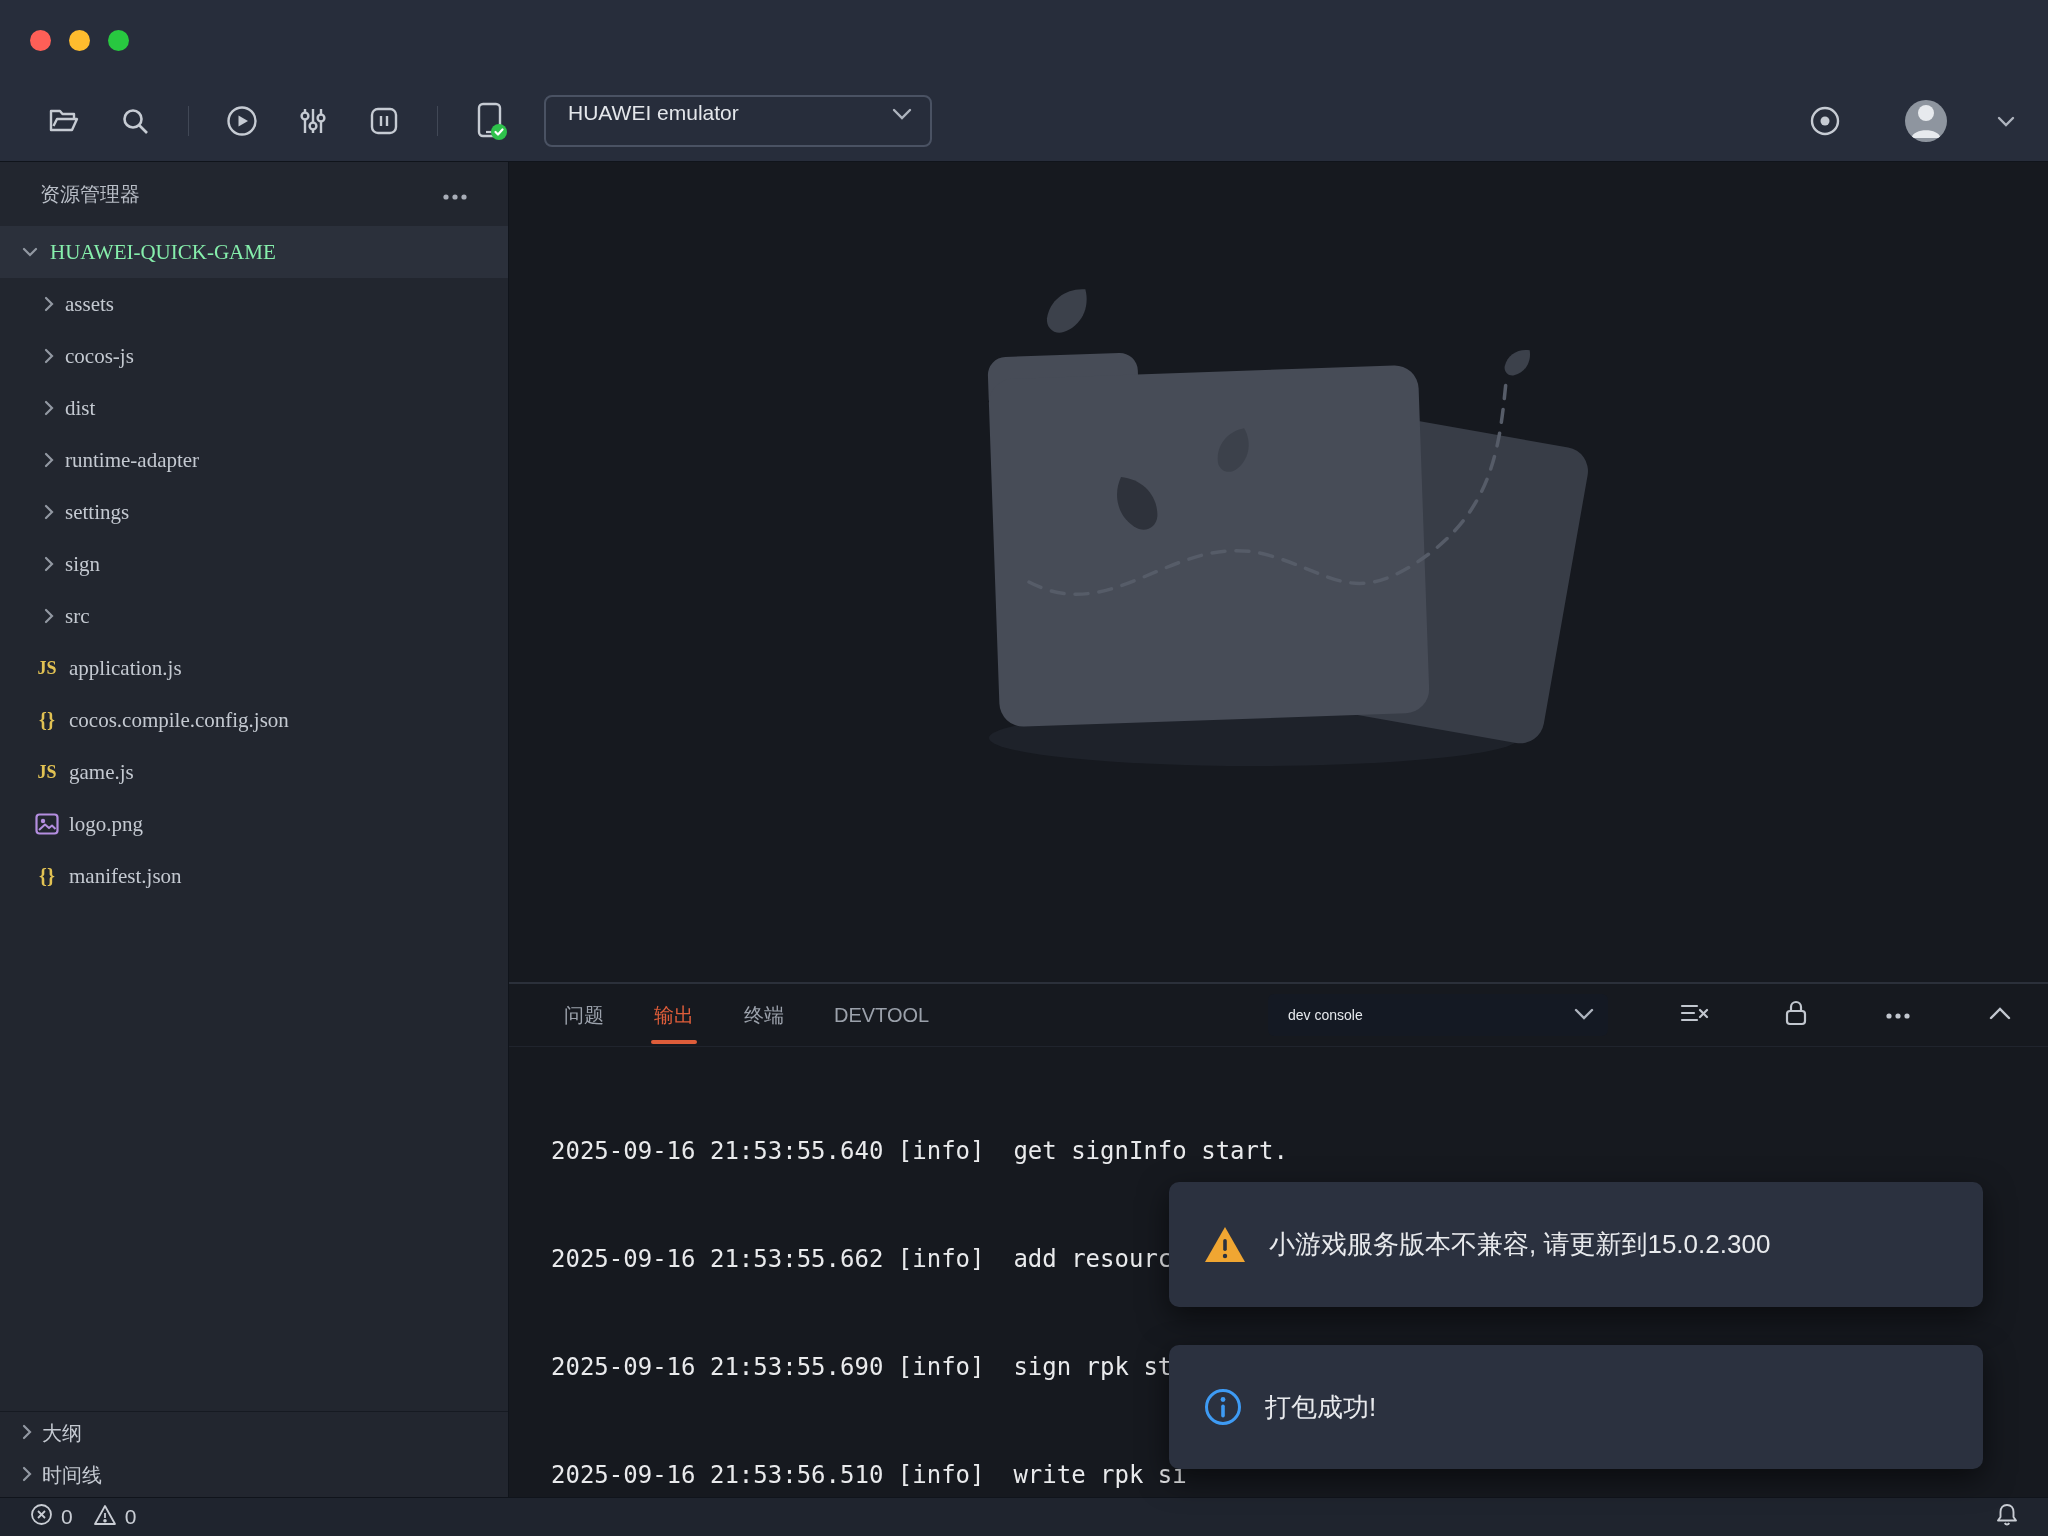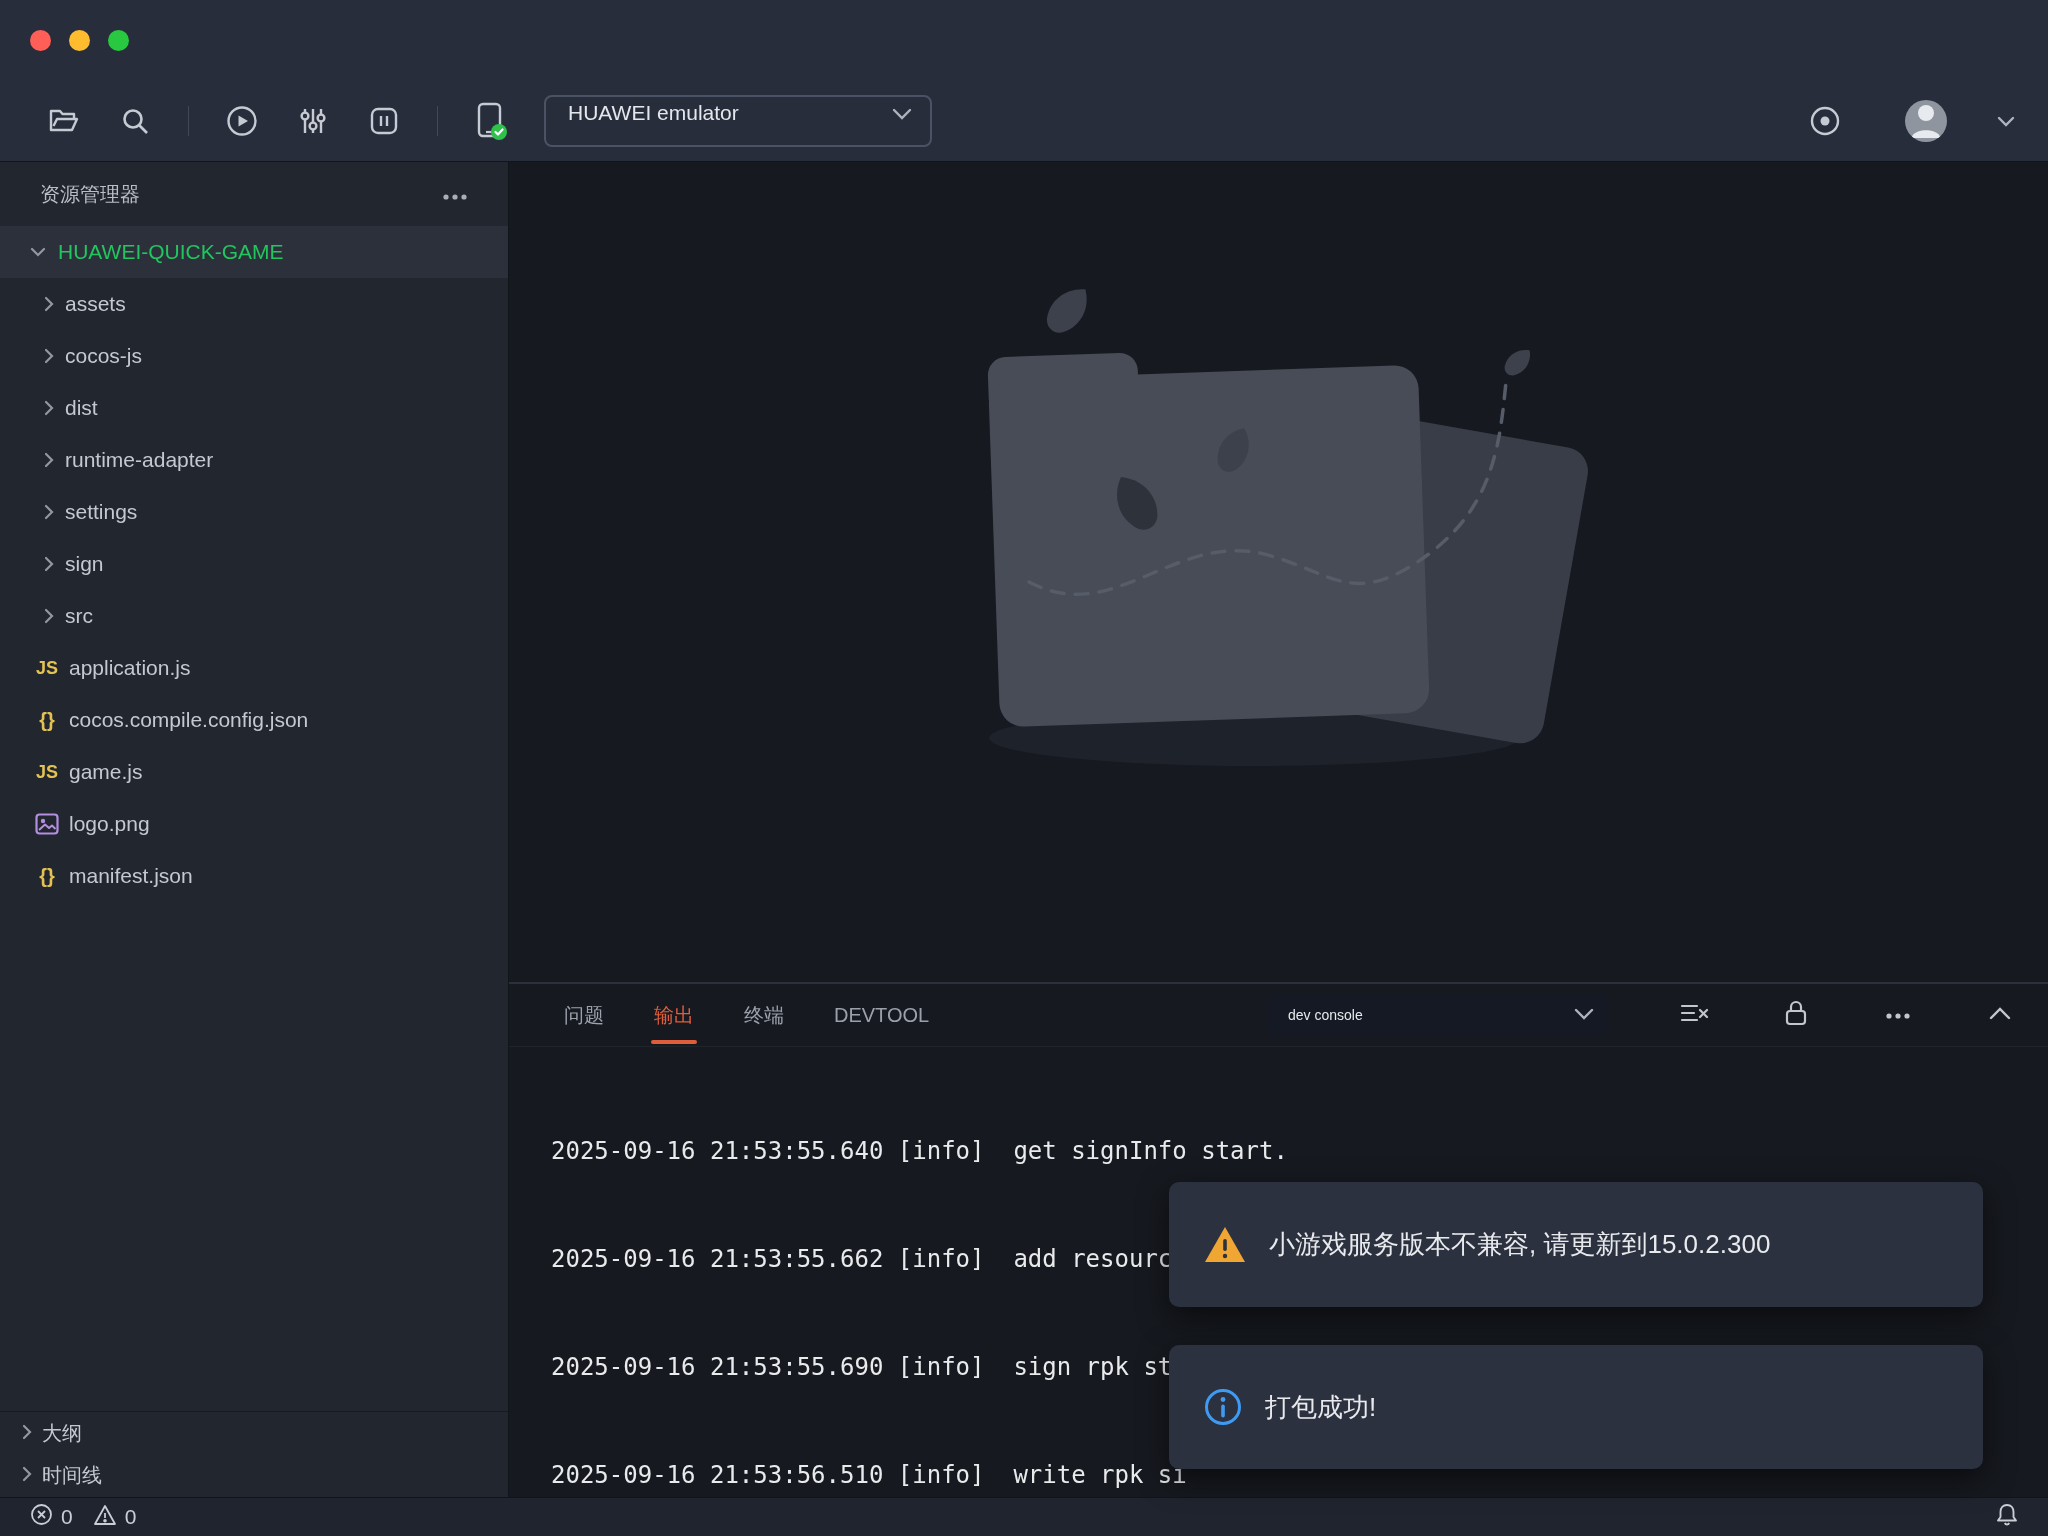--- a/index.html
+++ b/index.html
@@ -24,26 +24,26 @@
   .device-select { width:388px; height:52px; border:2px solid #4A5263; border-radius:8px; display:flex; align-items:center; padding:0 18px 16px 22px; color:#E4E7EB; font-size:21px; cursor:pointer; flex:none; }
   .device-select .chev { margin-left:auto; color:#AEB4BE; }
   .record { margin-left:auto; }
   .avatar { width:42px; height:42px; border-radius:50%; background:#8E959F; margin-left:27px; display:flex; align-items:flex-end; justify-content:center; overflow:hidden; cursor:pointer; flex:none; }
   .acc-chevron { margin-left:12px; width:24px; }
 
   
   .content { flex:1; display:flex; min-height:0; }
 
   
-  .sidebar { width:509px; background:#22262F; border-right:1px solid #10141B; display:flex; flex-direction:column; flex:none; }
+  .sidebar { width:509px; background:#22262F; border-right:1px solid #10141B; display:flex; flex-direction:column; flex:none;font-family:Liberation Serif, serif; }
   .sidebar-header { height:64px; display:flex; align-items:center; padding:0 40px; color:#B9BEC7; font-size:20px; flex:none; }
   .sidebar-header .more { margin-left:auto; color:#A9AEB8; cursor:pointer; }
   .tree { flex:none; }
   .row { height:52px; display:flex; align-items:center; gap:11px; font-size:21px; color:#C4C9D1; cursor:pointer; padding-left:44px; }
-  .row.root { padding-left:30px; gap:12px; background:#2B303B; color:#22c55e; }
+  .row.root { padding-left:22px; gap:12px; background:#2B303B; color:#86efac; }
   .row .chev { color:#9298A2; flex:none; display:flex; }
   .row.file { padding-left:34px; gap:9px; }
   .badge { width:26px; text-align:center; font-weight:bold; color:#E2C253; font-size:18px; flex:none; }
   .badge.braces { font-size:20px; }
   .img-icon { width:26px; display:flex; justify-content:center; flex:none; }
   .sidebar-bottom { margin-top:auto; flex:none; }
   .side-section { height:43px; display:flex; align-items:center; gap:10px; padding-left:22px; font-size:20px; color:#C4C9D1; cursor:pointer; }
   .sidebar-bottom .side-section:first-child { border-top:1px solid #161A22; }
 
   

